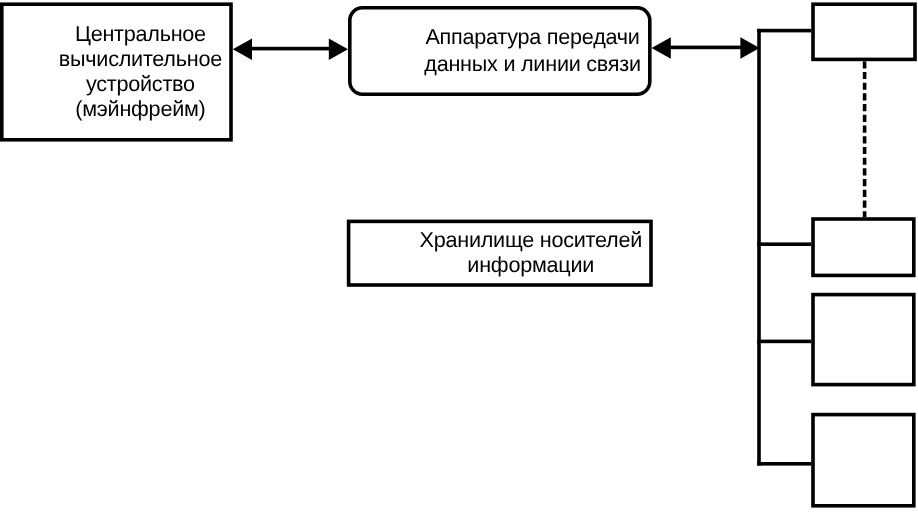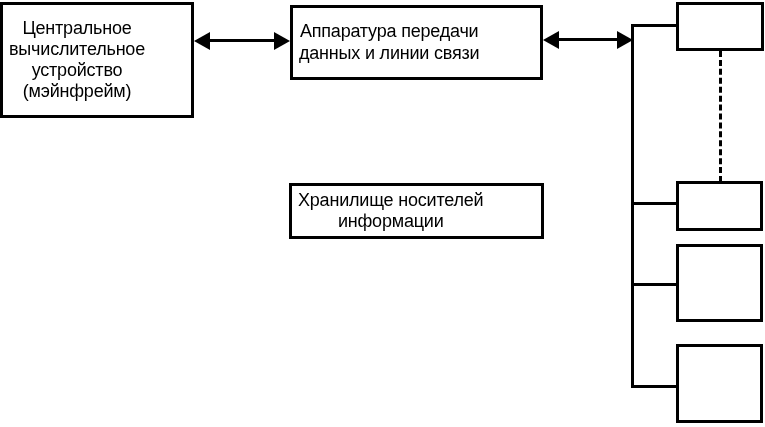--- a/index.html
+++ b/index.html
@@ -18,21 +18,21 @@
     background: #ffffff;
     overflow: hidden;
   }
   .node {
     position: absolute;
     box-sizing: border-box;
     border: 3px solid #000000;
     background: #ffffff;
     display: flex;
     align-items: center;
-    justify-content: flex-start;
+    justify-content: flex-end;
     text-align: center;
   }
   .node .node-label {
     display: block;
     color: #000000;
     font-size: 18px;
     line-height: 1.18;
     font-weight: 500;
     letter-spacing: -0.2px;
     padding: 0 6px;
@@ -91,21 +91,21 @@
 устройство
 (мэйнфрейм)</span>
   </div>
 
   <div>
     <div class="arrowhead left" style="left:194px; top:32px;"></div>
     <div class="hline" style="left:206px; top:39px; width:74px;"></div>
     <div class="arrowhead right" style="left:274px; top:32px;"></div>
   </div>
 
-  <div class="node" style="left:290px; top:5px; width:253px; height:75px;">
+  <div class="node" style="left:290px; top:5px; width:253px; height:75px;border-radius:12px;">
     <span class="node-label">Аппаратура передачи
 данных и линии связи</span>
   </div>
 
   <div>
     <div class="arrowhead left" style="left:543px; top:31px;"></div>
     <div class="hline" style="left:555px; top:38px; width:68px;"></div>
     <div class="arrowhead right" style="left:617px; top:31px;"></div>
   </div>
 

